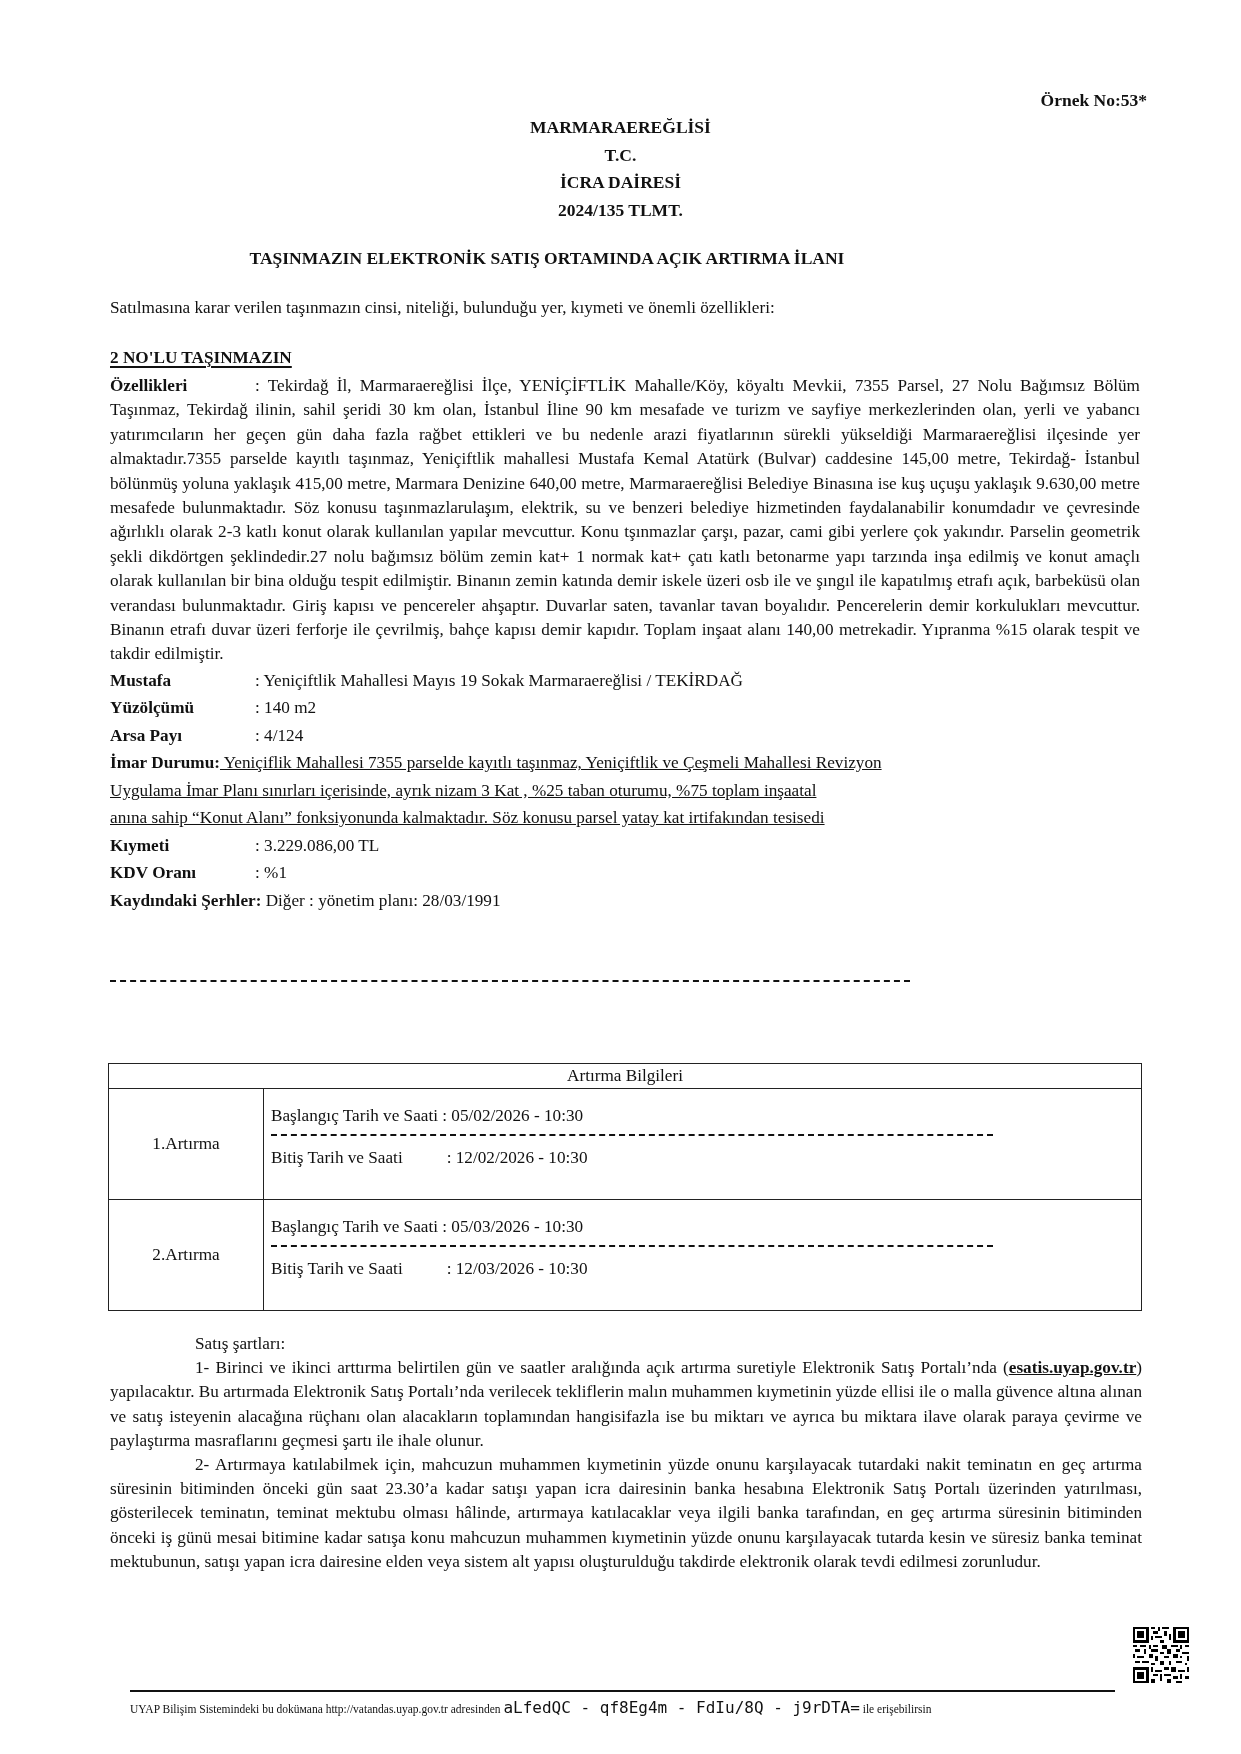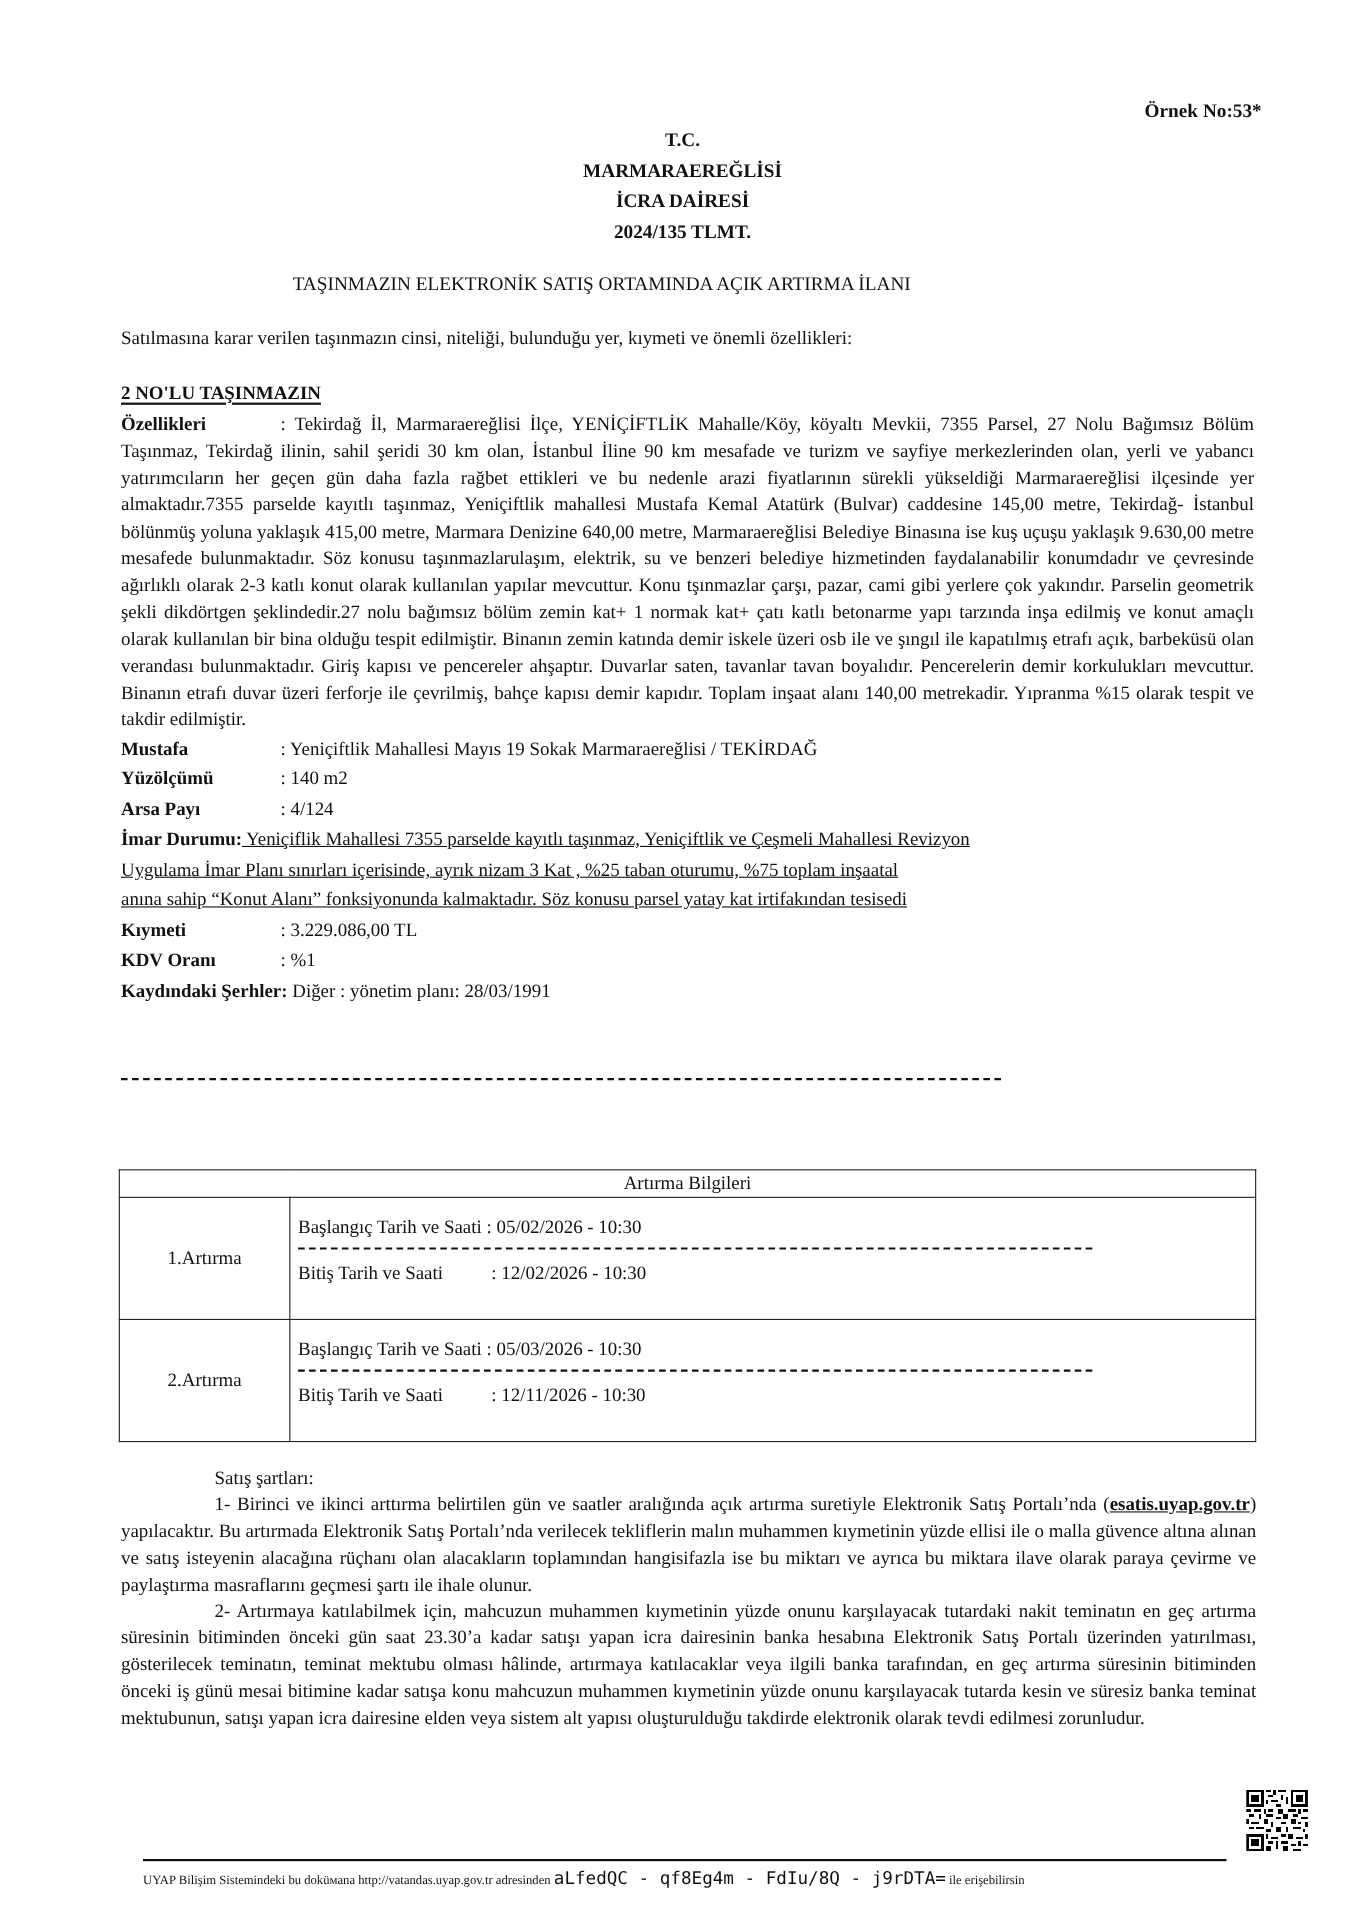--- a/index.html
+++ b/index.html
@@ -12,21 +12,21 @@
   .sample-no {
     position: absolute; right: 94px; top: 90px;
     font-weight: bold; font-size: 17.5px;
   }
   .header-block {
     position: absolute; left: 0; width: 1241px; top: 114px;
     text-align: center; font-weight: bold; font-size: 17.5px; line-height: 27.5px;
   }
   .doc-title {
     position: absolute; left: 0; width: 1094px; top: 248px;
-    text-align: center; font-weight: normal; font-size: 17.5px;
+    text-align: center; font-weight: bold; font-size: 17.5px;
   }
   .intro { position: absolute; left: 110px; top: 298px; font-size: 17.2px; }
   .section-title {
     position: absolute; left: 110px; top: 348px; font-weight: bold;
     text-decoration: underline; text-decoration-thickness: 2px; text-underline-offset: 3px;
   }
   .body-block {
     position: absolute; left: 110px; width: 1030px; top: 374px;
     line-height: 24.4px; text-align: justify; text-align-last: left;
   }
@@ -72,22 +72,22 @@
   }
 </style>
 </head>
 <body>
 
 <div class="page">
 
   <div class="sample-no">Örnek No:53*</div>
 
   <div class="header-block">
+    <div>MARMARAEREĞLİSİ</div>
     <div>T.C.</div>
-    <div>MARMARAEREĞLİSİ</div>
     <div>İCRA DAİRESİ</div>
     <div>2024/135 TLMT.</div>
   </div>
 
   <div class="doc-title">TAŞINMAZIN ELEKTRONİK SATIŞ ORTAMINDA AÇIK ARTIRMA İLANI</div>
 
   <div class="intro">Satılmasına karar verilen taşınmazın cinsi, niteliği, bulunduğu yer, kıymeti ve önemli özellikleri:</div>
 
   <div class="section-title">2 NO'LU TAŞINMAZIN</div>
 
@@ -117,21 +117,21 @@
         <div class="info-line"><span>Başlangıç Tarih ve Saati</span> <span>: 05/02/2026 - 10:30</span></div>
         <div class="inner-dash"></div>
         <div class="info-line end"><span>Bitiş Tarih ve Saati</span><span class="colon-gap"></span><span>: 12/02/2026 - 10:30</span></div>
       </td>
     </tr>
     <tr>
       <td class="round">2.Artırma</td>
       <td class="info">
         <div class="info-line"><span>Başlangıç Tarih ve Saati</span> <span>: 05/03/2026 - 10:30</span></div>
         <div class="inner-dash"></div>
-        <div class="info-line end"><span>Bitiş Tarih ve Saati</span><span class="colon-gap"></span><span>: 12/11/2026 - 10:30</span></div>
+        <div class="info-line end"><span>Bitiş Tarih ve Saati</span><span class="colon-gap"></span><span>: 12/03/2026 - 10:30</span></div>
       </td>
     </tr>
   </tbody>
     </table>
 
   <div class="terms">
     <p class="indent-small">Satış şartları:</p>
     <p class="indent"><span>1- Birinci ve ikinci arttırma belirtilen gün ve saatler aralığında açık artırma suretiyle Elektronik Satış Portalı’nda (</span><span class="link-bold">esatis.uyap.gov.tr</span><span>) yapılacaktır. Bu artırmada Elektronik Satış Portalı’nda verilecek tekliflerin malın muhammen kıymetinin yüzde ellisi ile o malla güvence altına alınan ve satış isteyenin alacağına rüçhanı olan alacakların toplamından hangisifazla ise bu miktarı ve ayrıca bu miktara ilave olarak paraya çevirme ve paylaştırma masraflarını geçmesi şartı ile ihale olunur.</span></p>
     <p class="indent">2- Artırmaya katılabilmek için, mahcuzun muhammen kıymetinin yüzde onunu karşılayacak tutardaki nakit teminatın en geç artırma süresinin bitiminden önceki gün saat 23.30’a kadar satışı yapan icra dairesinin banka hesabına Elektronik Satış Portalı üzerinden yatırılması, gösterilecek teminatın, teminat mektubu olması hâlinde, artırmaya katılacaklar veya ilgili banka tarafından, en geç artırma süresinin bitiminden önceki iş günü mesai bitimine kadar satışa konu mahcuzun muhammen kıymetinin yüzde onunu karşılayacak tutarda kesin ve süresiz banka teminat mektubunun, satışı yapan icra dairesine elden veya sistem alt yapısı oluşturulduğu takdirde elektronik olarak tevdi edilmesi zorunludur.</p>
   </div>

